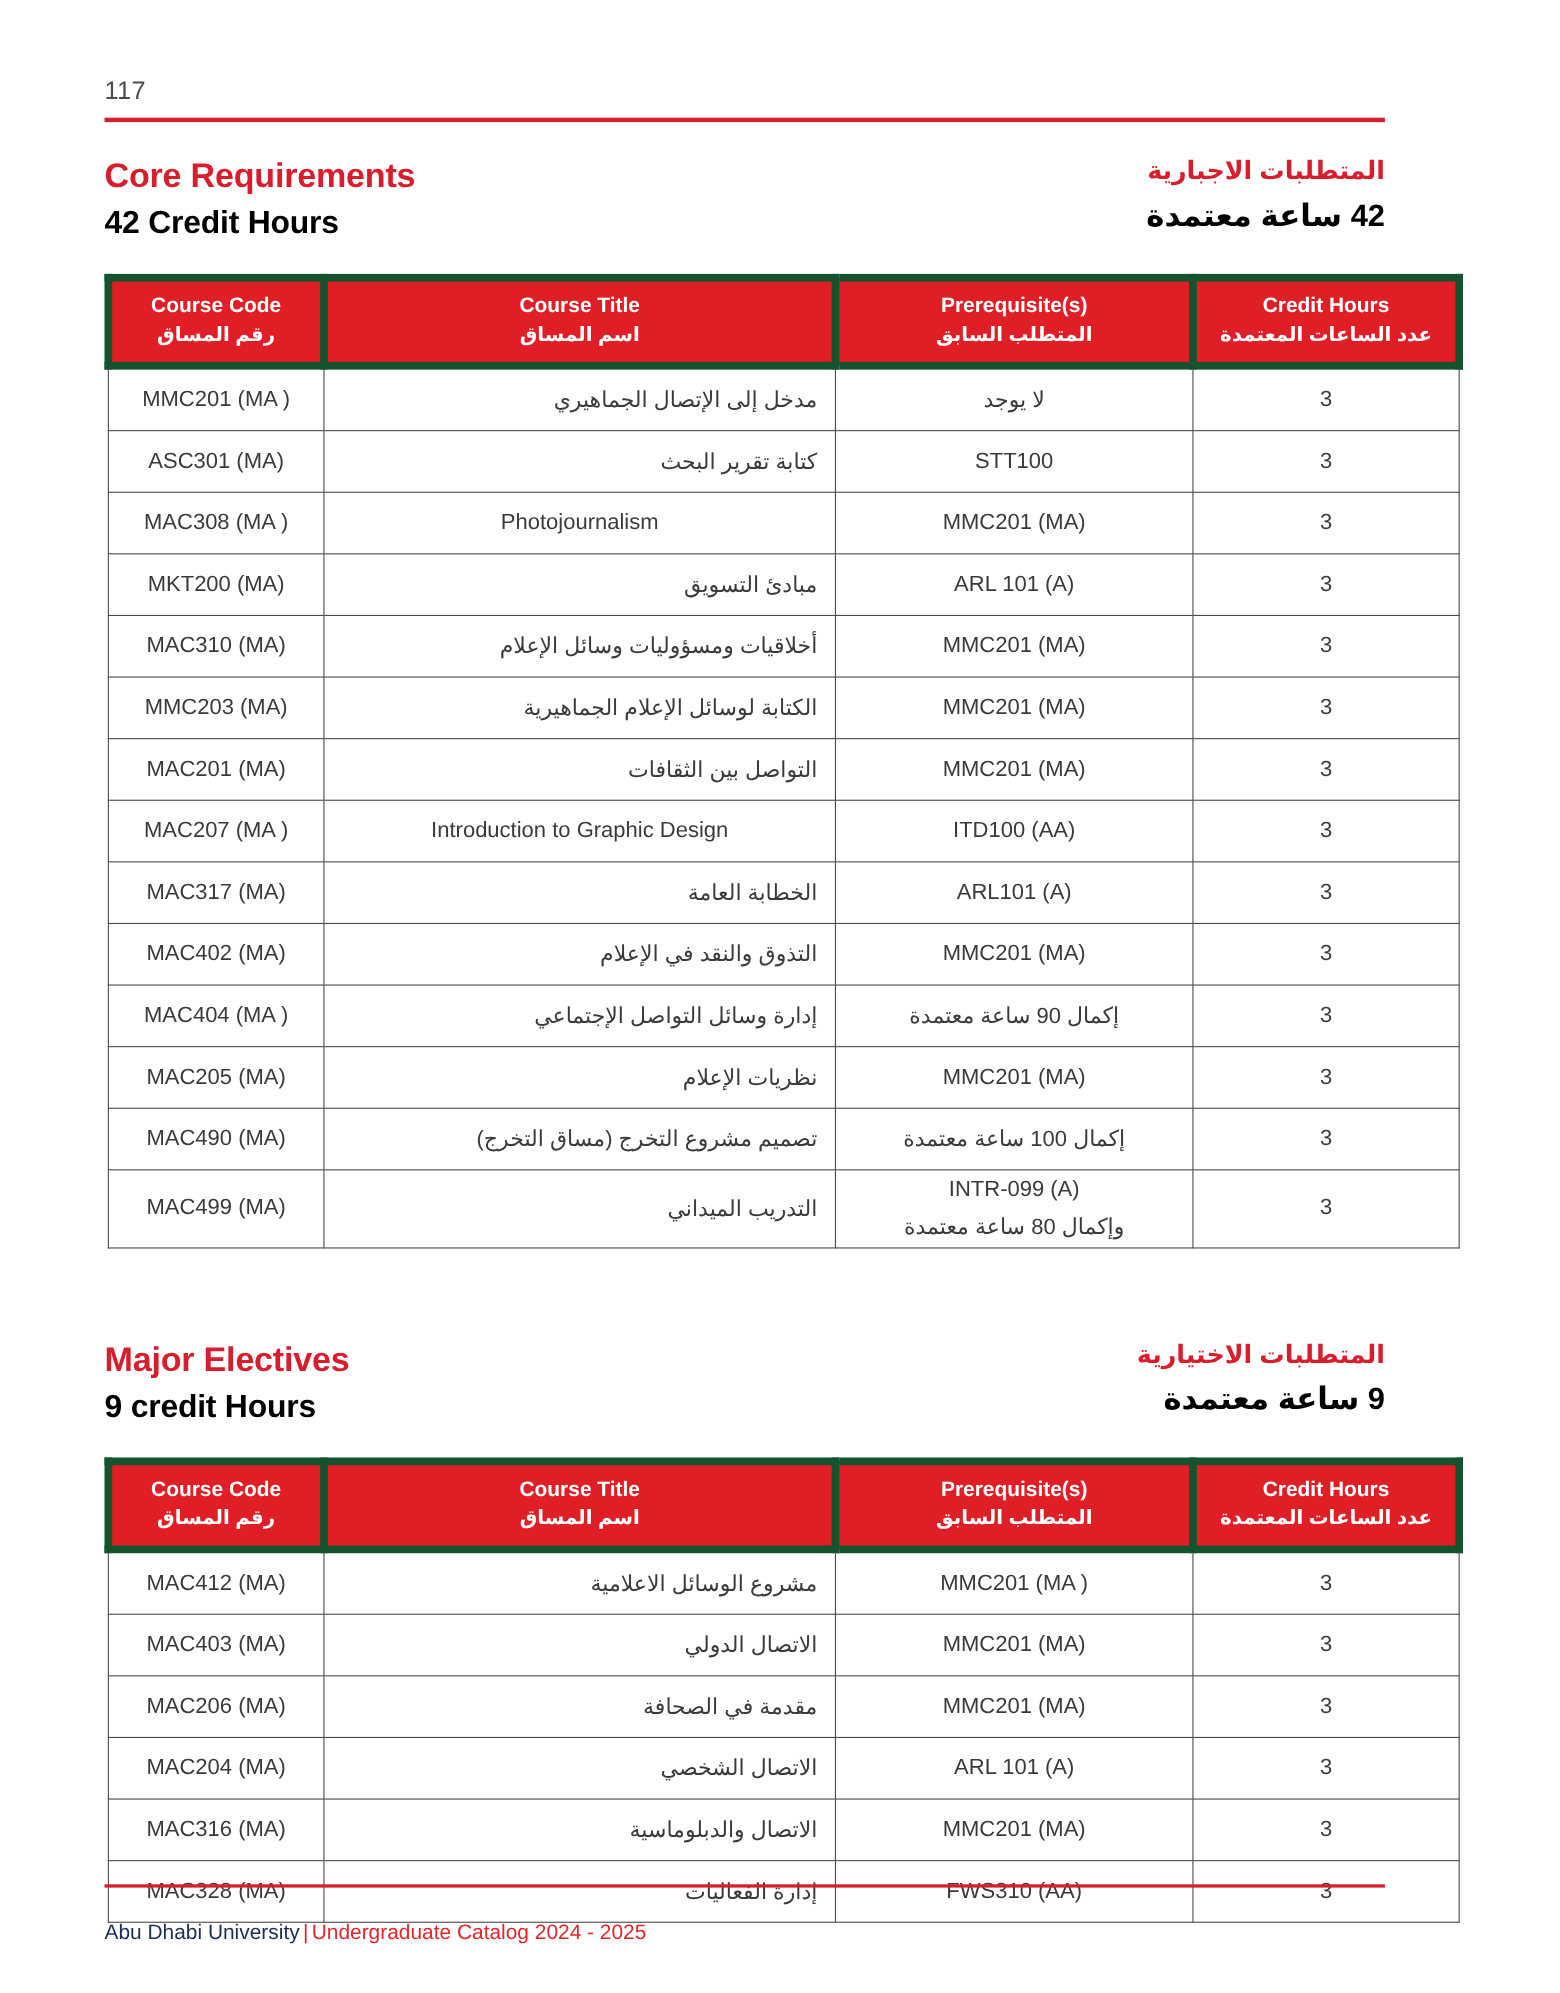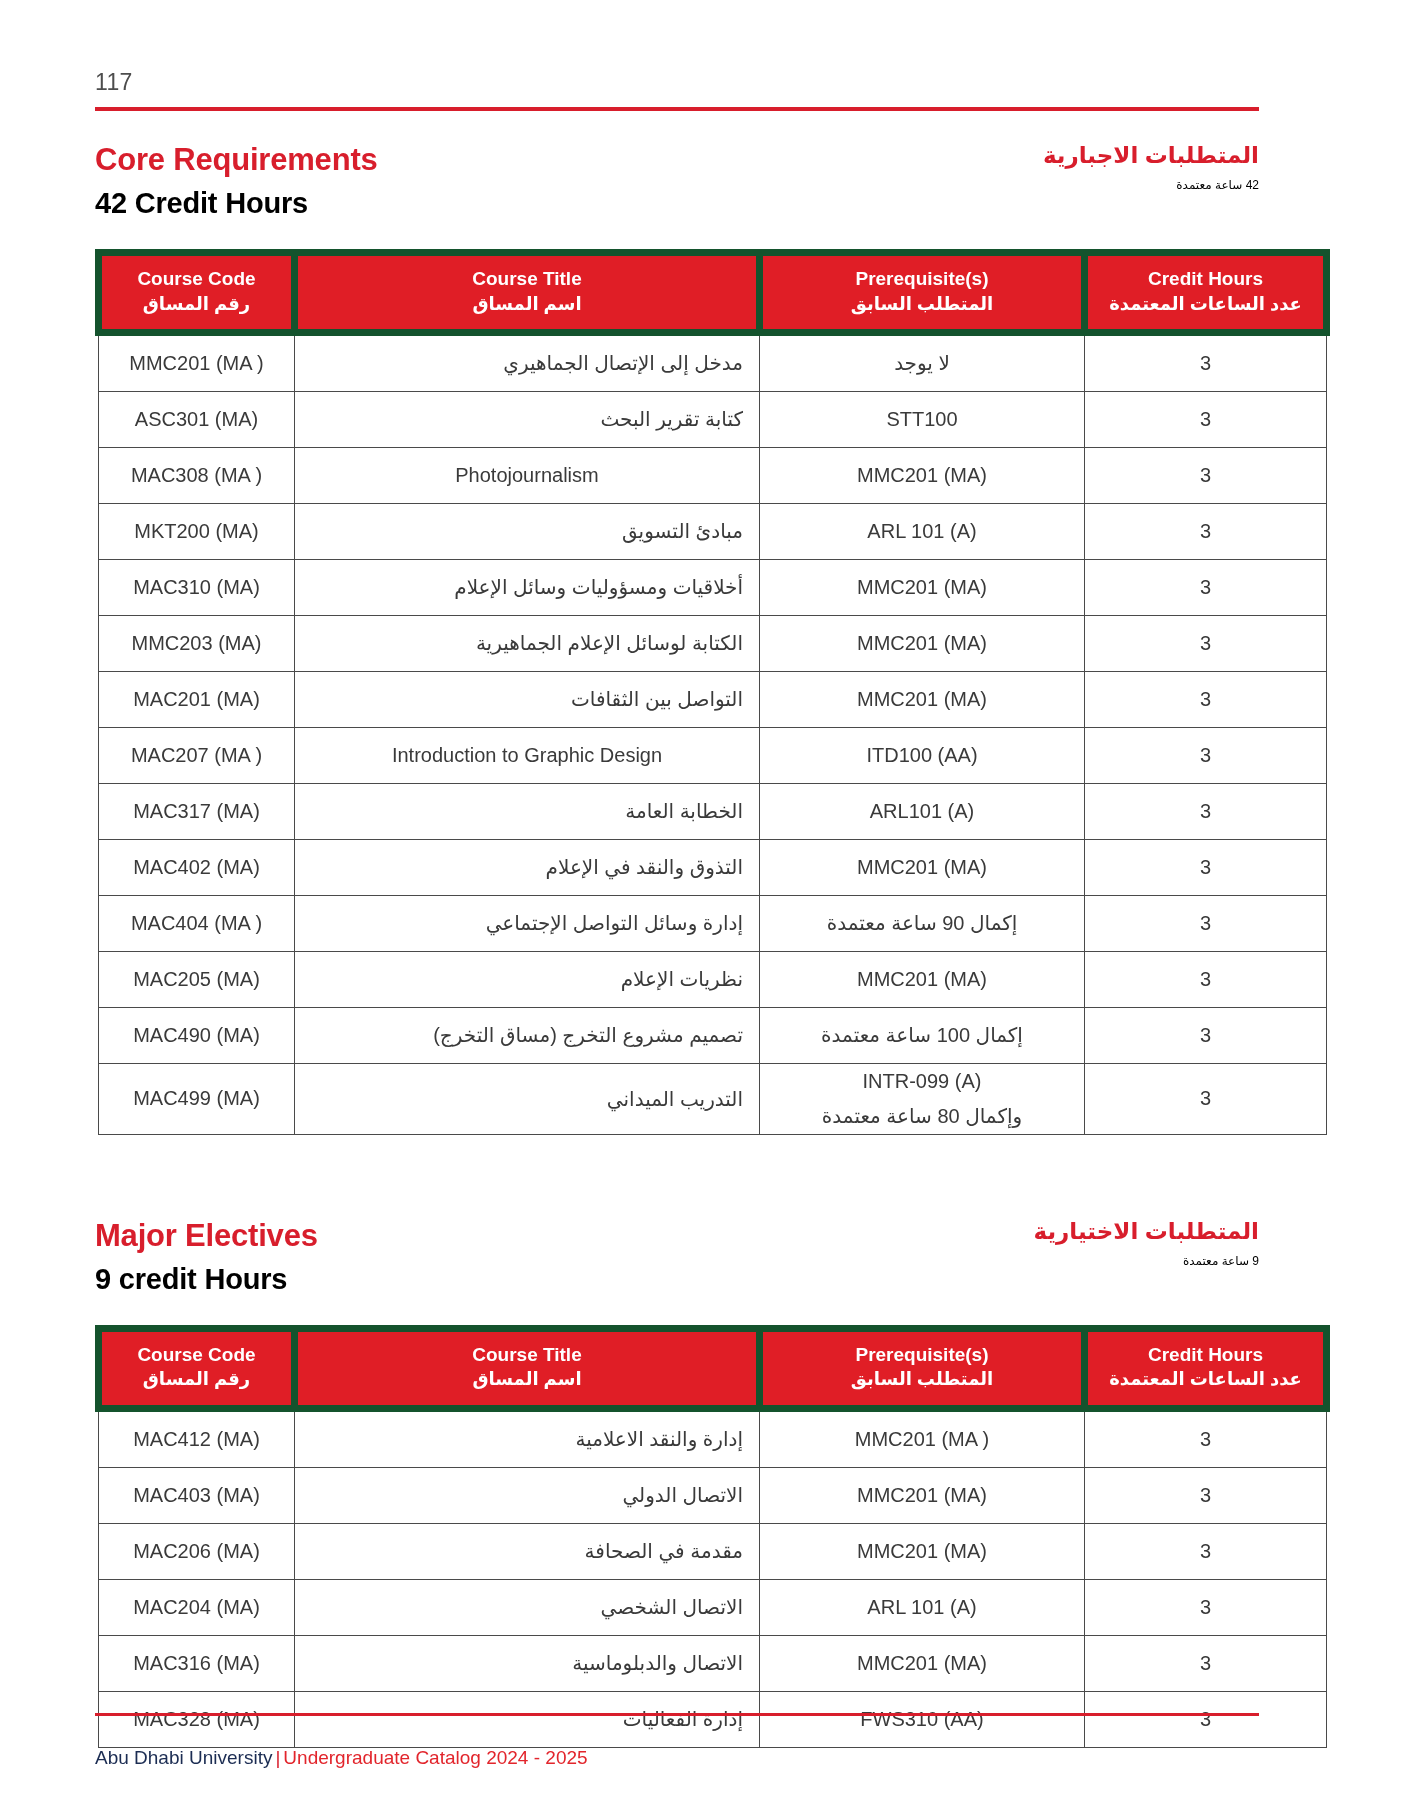--- a/index.html
+++ b/index.html
@@ -69,22 +69,22 @@
     margin-top: 4px;
     letter-spacing: -0.2px;
   }
   .sh-title-ar {
     font-size: 23px;
     font-weight: bold;
     color: #d81e2c;
     line-height: 1.25;
   }
   .sh-sub-ar {
-    font-size: 12px;
-    font-weight: normal;
+    font-size: 28px;
+    font-weight: bold;
     color: #000000;
     line-height: 1.35;
     margin-top: 7px;
   }
 
   
   table.course-table {
     width: 1228px;
     border-collapse: collapse;
     table-layout: fixed;
@@ -341,21 +341,21 @@
             </th>
             <th>
               <span class="th-en">Credit Hours</span>
               <span class="th-ar">عدد  الساعات المعتمدة</span>
             </th>
           </tr>
         </thead>
         <tbody>
           <tr>
             <td class="code">MAC412 (MA)</td>
-            <td class="title">إدارة والنقد الاعلامية</td>
+            <td class="title">مشروع الوسائل الاعلامية</td>
             <td class="prereq"><span>MMC201 (MA )</span></td>
             <td class="hours">3</td>
           </tr>
           <tr>
             <td class="code">MAC403 (MA)</td>
             <td class="title">الاتصال الدولي</td>
             <td class="prereq"><span>MMC201 (MA)</span></td>
             <td class="hours">3</td>
           </tr>
           <tr>

